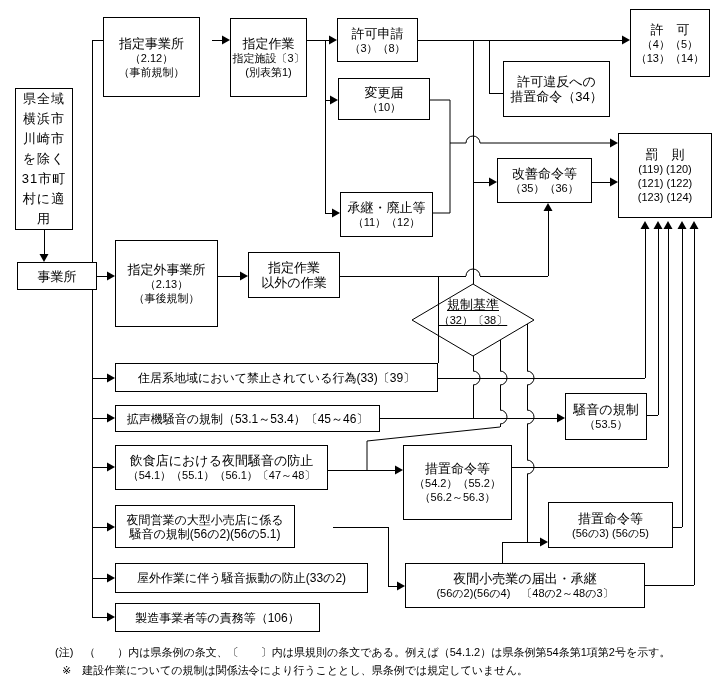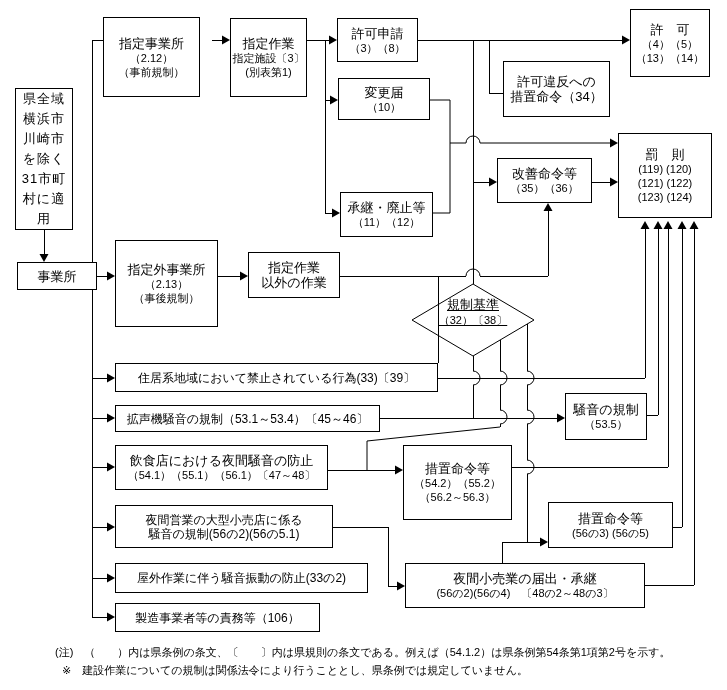--- a/index.html
+++ b/index.html
@@ -201,21 +201,21 @@
 
   <div class="box fs12" style="left:115px;top:405px;width:265px;height:27px">
     <span class="t">拡声機騒音の規制（53.1～53.4）〔45～46〕</span>
   </div>
 
   <div class="box" style="left:115px;top:445px;width:213px;height:45px">
     <span class="t">飲食店における夜間騒音の防止</span>
     <span class="s">（54.1）（55.1）（56.1）〔47～48〕</span>
   </div>
 
-  <div class="box fs12" style="left:115px;top:505px;width:218px;height:43px">
+  <div class="box fs12" style="left:115px;top:505px;width:180px;height:43px">
     <span class="t">夜間営業の大型小売店に係る
 騒音の規制(56の2)(56の5.1)</span>
   </div>
 
   <div class="box fs12" style="left:115px;top:563px;width:253px;height:30px">
     <span class="t">屋外作業に伴う騒音振動の防止(33の2)</span>
   </div>
 
   <div class="box fs12" style="left:115px;top:603px;width:205px;height:29px">
     <span class="t">製造事業者等の責務等（106）</span>

